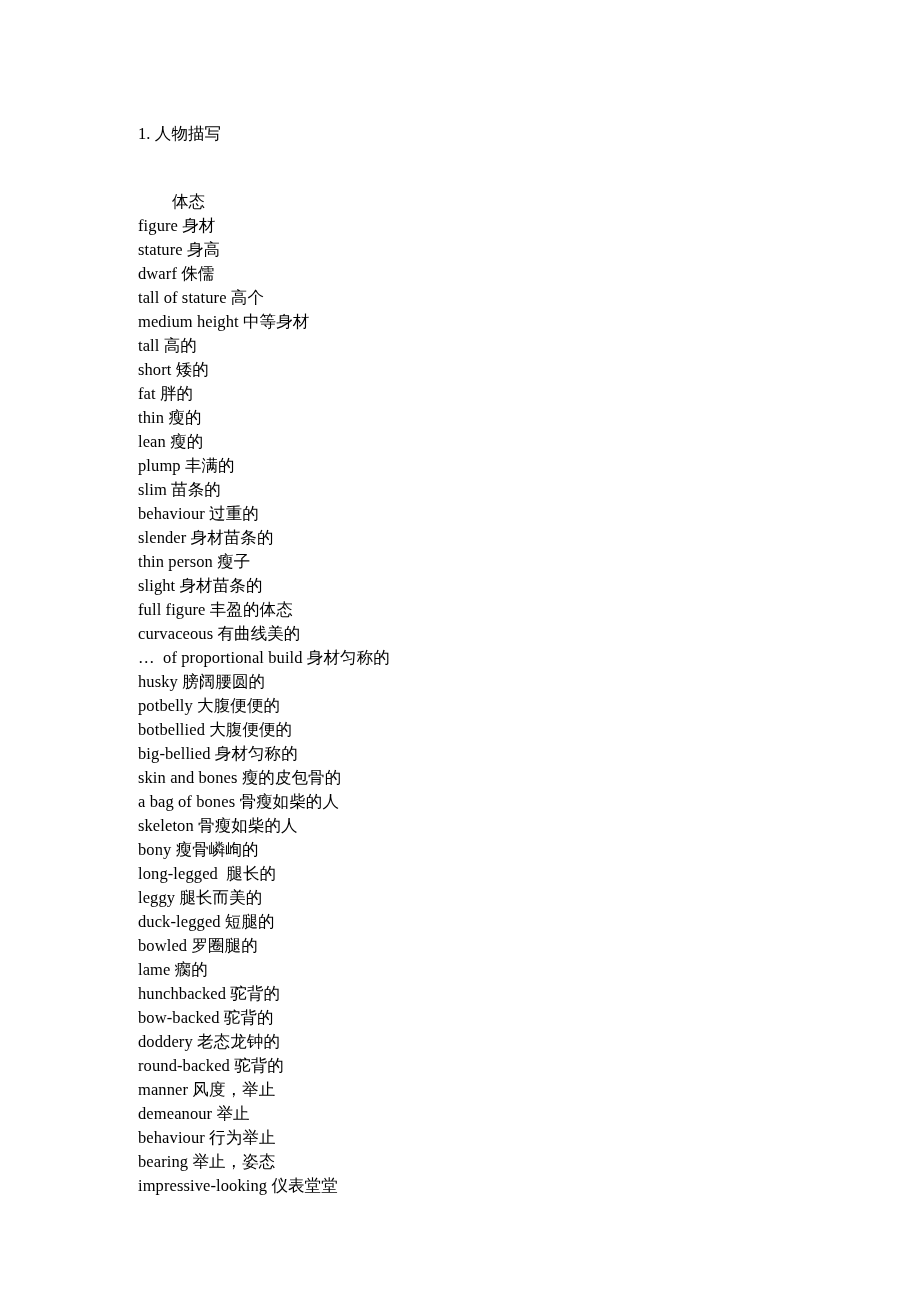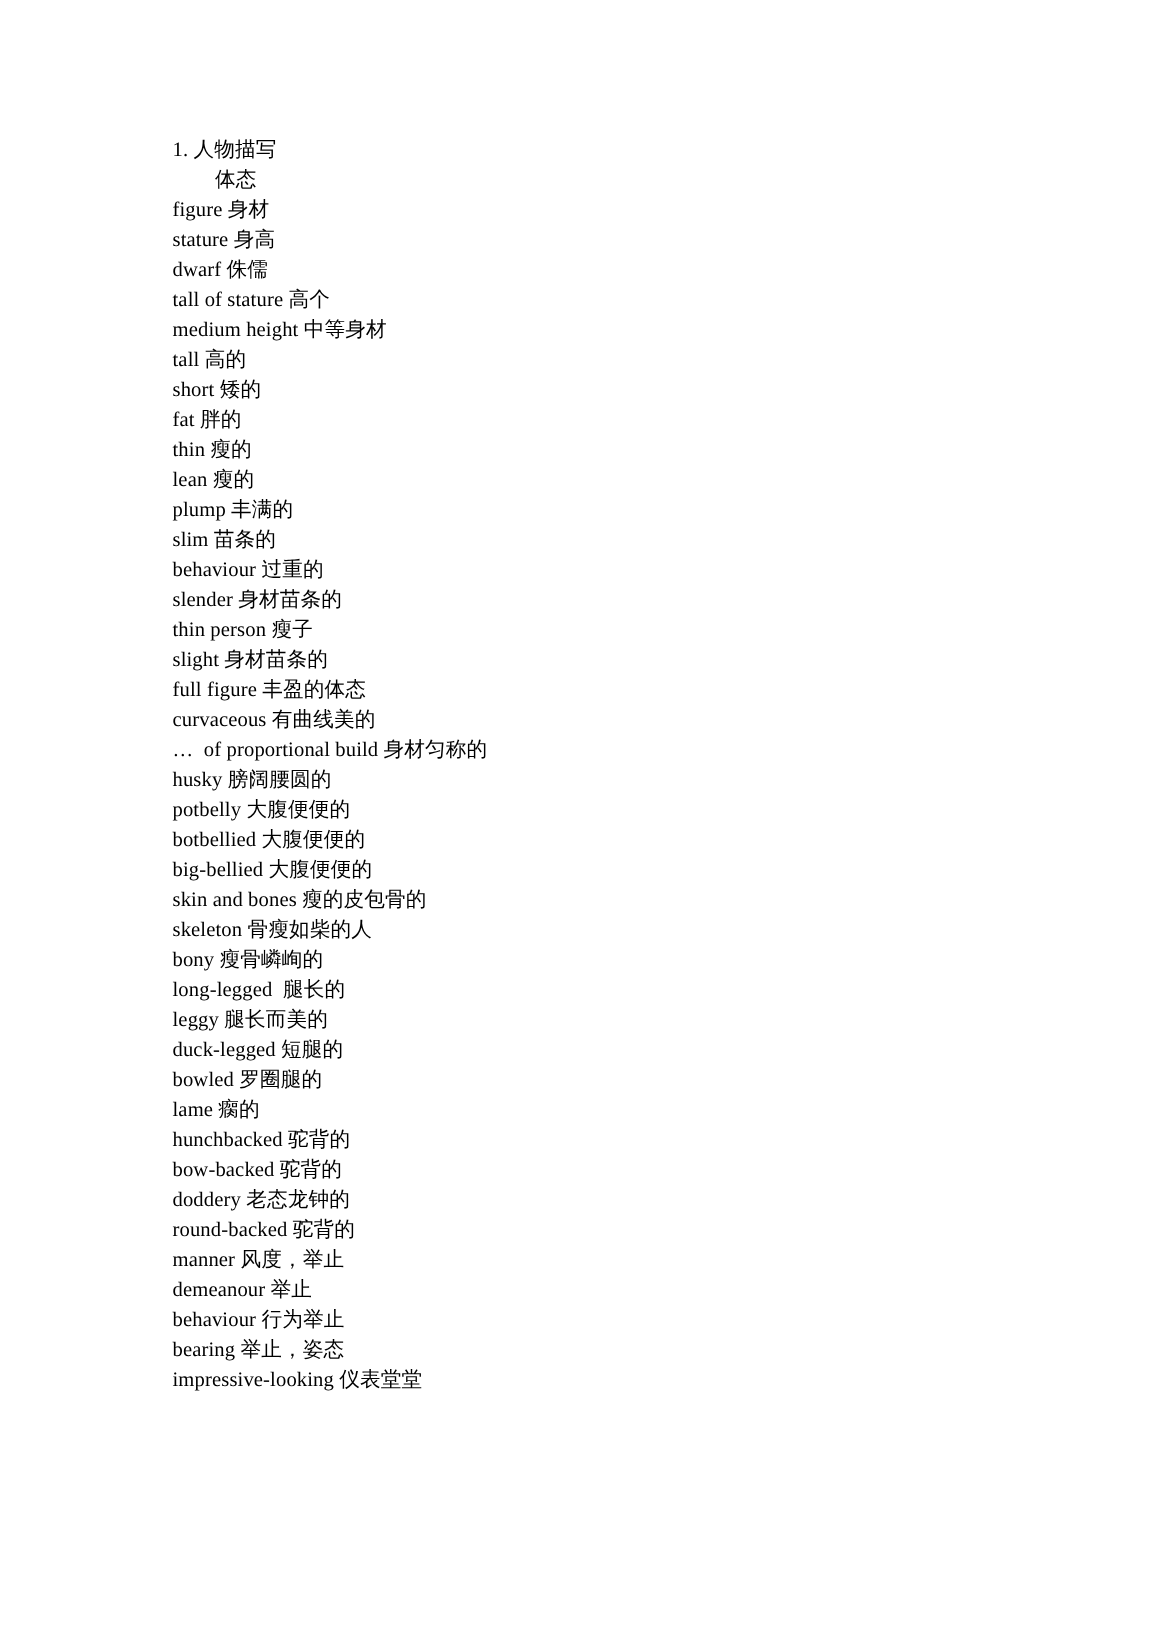--- a/index.html
+++ b/index.html
@@ -16,33 +16,34 @@
   }
   #page {
     position: relative;
     width: 920px;
     height: 1302px;
     background: #ffffff;
   }
   #doc-body {
     position: absolute;
     left: 138px;
-    top: 108px;
+    top: 122px;
     width: 700px;
   }
   .line {
     font-size: 16.5px;
     line-height: 24px;
     height: 24px;
     white-space: pre;
     letter-spacing: 0.1px;
     color: #000000;
   }
   .line.indent {
     padding-left: 34px;
+    margin-top: 44px;
   }
   .line.heading {
     padding-left: 0;
   }
 </style>
 </head>
 <body>
 
 <div id="page">
   <div id="doc-body">
@@ -64,22 +65,23 @@
         <div class="line">behaviour 过重的</div>
         <div class="line">slender 身材苗条的</div>
         <div class="line">thin person 瘦子</div>
         <div class="line">slight 身材苗条的</div>
         <div class="line">full figure 丰盈的体态</div>
         <div class="line">curvaceous 有曲线美的</div>
         <div class="line">…  of proportional build 身材匀称的</div>
         <div class="line">husky 膀阔腰圆的</div>
         <div class="line">potbelly 大腹便便的</div>
         <div class="line">botbellied 大腹便便的</div>
-        <div class="line">big-bellied 大腹便便的</div>
+        <div class="line">big-bellied 身材匀称的</div>
         <div class="line">skin and bones 瘦的皮包骨的</div>
+        <div class="line">a bag of bones 骨瘦如柴的人</div>
         <div class="line">skeleton 骨瘦如柴的人</div>
         <div class="line">bony 瘦骨嶙峋的</div>
         <div class="line">long-legged  腿长的</div>
         <div class="line">leggy 腿长而美的</div>
         <div class="line">duck-legged 短腿的</div>
         <div class="line">bowled 罗圈腿的</div>
         <div class="line">lame 瘸的</div>
         <div class="line">hunchbacked 驼背的</div>
         <div class="line">bow-backed 驼背的</div>
         <div class="line">doddery 老态龙钟的</div>

